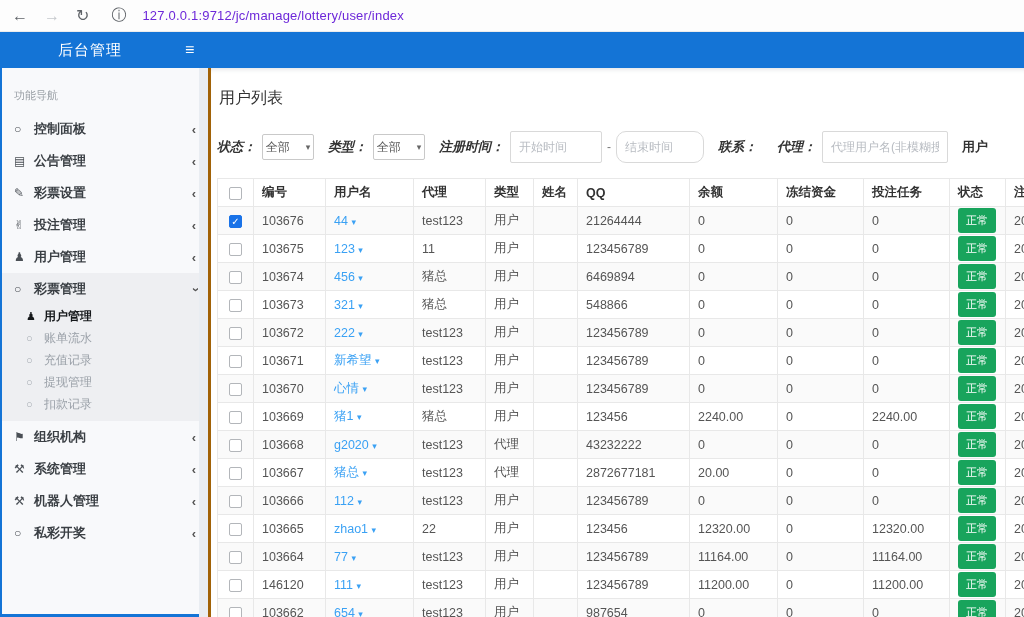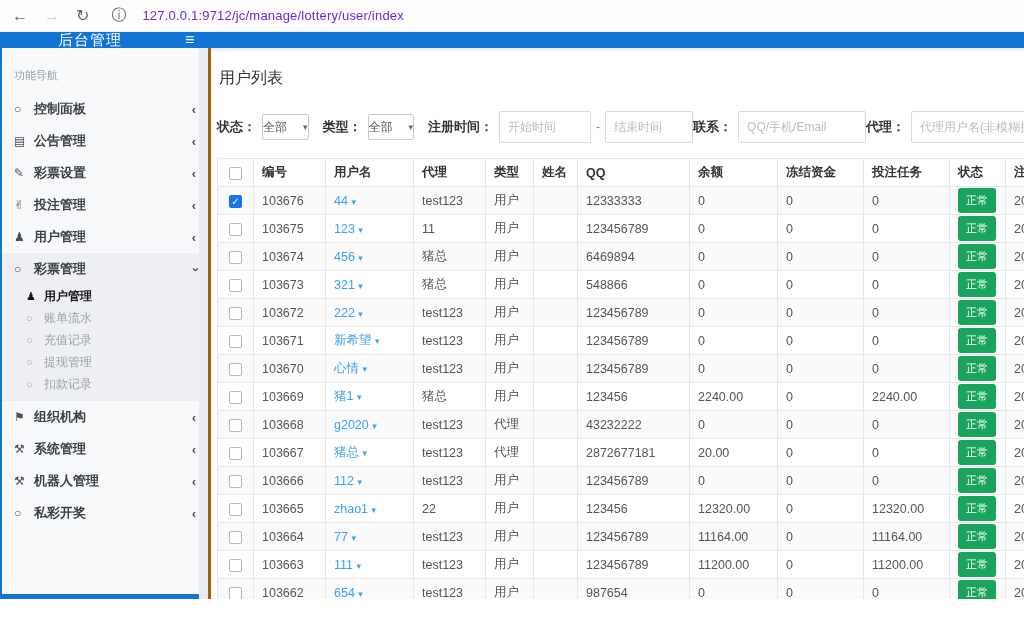--- a/index.html
+++ b/index.html
@@ -8,21 +8,21 @@
 
   
   .browser-bar { height:32px; display:flex; align-items:center; background:#fdfdfd;
     padding:0 12px; gap:16px; border-bottom:1px solid #ececec; }
   .nav-ico { font-size:16px; color:#5f6368; line-height:1; }
   .nav-ico.disabled { color:#c5c8cc; }
   .info-ico { font-size:15px; color:#5f6368; margin-left:6px; }
   .url { font-size:13px; color:#6d28d9; letter-spacing:.2px; }
 
   
-  .app-header { height:16px; background:#1474d6; display:flex; align-items:center; }
+  .app-header { height:36px; background:#1474d6; display:flex; align-items:center; }
   .brand { width:180px; text-align:center; color:#fff; font-size:15px; letter-spacing:1px; }
   .hamburger { color:#fff; font-size:16px; font-weight:bold; margin-left:5px; }
 
   
   .layout { display:flex; height:551px; position:relative; }
   .layout::before { content:""; position:absolute; left:0; top:0; bottom:0; width:2px;
     background:#1474d6; z-index:6; }
 
   
   .sidebar { width:208px; flex-shrink:0; background:#f8f9fb; position:relative; padding-top:2px; }
@@ -40,21 +40,21 @@
   .sb-sub .ico { width:18px; font-size:11px; color:#a5abb2; }
   .sb-sub.active { color:#15181b; font-weight:bold; }
   .sb-sub.active .ico { color:#15181b; }
 
   
   .main { flex:1; background:#fff; padding:12px 0 0 6px; overflow:hidden;
     border-left:3px solid #a16207; box-shadow:inset 0 5px 5px -4px rgba(60,70,90,.18); }
   .page-title { font-size:16px; font-weight:normal; color:#333; margin:8px 0 0 2px; }
 
   .filters { display:flex; align-items:center; margin-top:22px; white-space:nowrap; }
-  .f-label { font-size:13px; font-weight:bold; color:#333; margin-right:6px; }
+  .f-label { font-size:13px; font-weight:bold; color:#333; margin-right:6px;font-style:italic; }
   .select { width:52px; height:26px; border:1px solid #c9c9c9; border-radius:2px;
     display:inline-flex; align-items:center; justify-content:center; gap:16px;
     font-size:12px; color:#555; background:#fff; margin-right:14px; cursor:pointer; }
   .select .caret { font-size:9px; color:#666; }
   .f-input { height:32px; border:1px solid #d9d9d9; border-radius:2px; padding:0 8px;
     font-size:12px; color:#555; outline:none; }
   .f-input::placeholder { color:#b8bcc2; }
   .dash { margin:0 5px; color:#777; font-size:12px; }
   .gap { width:14px; }
   .trail-label { font-size:13px; font-weight:bold; color:#333; margin-left:14px; }
@@ -185,24 +185,23 @@
         <span class="caret">▾</span>
       </span>
       <span class="f-label">类型：</span>
       <span class="select">
         <span>全部</span>
         <span class="caret">▾</span>
       </span>
       <span class="f-label">注册时间：</span>
       <input class="f-input" style="width: 92px;" placeholder="开始时间">
       <span class="dash">-</span>
-      <input class="f-input" style="width: 88px;" placeholder="结束时间">
+      <input class="f-input" style="width: 88px; border-radius: 10px;" placeholder="结束时间">
       <span class="gap"></span>
       <span class="f-label">联系：</span>
-      <input class="f-input" style="width: 128px;" placeholder="QQ/手机/Email">
       <span class="gap"></span>
       <span class="f-label">代理：</span>
       <input class="f-input" style="width: 126px;" placeholder="代理用户名(非模糊搜索)">
       <span class="trail-label">用户</span>
     </div>
 
     <div class="table-wrap">
       <table>
         <colgroup id="cols">
             <col style="width: 36px;">
@@ -237,21 +236,21 @@
             </tr>
           </thead>
         <tbody id="body-rows">
             <tr>
               <td class="cb-cell"><span class="checkbox checked">✓</span></td>
               <td>103676</td>
               <td><span class="user-link">44 <span class="caret">▾</span></span></td>
               <td>test123</td>
               <td>用户</td>
               <td></td>
-              <td>12333333</td>
+              <td>21264444</td>
               <td>0</td>
               <td>0</td>
               <td>0</td>
               <td><span class="badge">正常</span></td>
               <td>2020-12-0</td>
             </tr>
             <tr>
               <td class="cb-cell"><span class="checkbox"></span></td>
               <td>103675</td>
               <td><span class="user-link">123 <span class="caret">▾</span></span></td>
@@ -414,21 +413,21 @@
               <td></td>
               <td>123456789</td>
               <td>11164.00</td>
               <td>0</td>
               <td>11164.00</td>
               <td><span class="badge">正常</span></td>
               <td>2020-12-0</td>
             </tr>
             <tr>
               <td class="cb-cell"><span class="checkbox"></span></td>
-              <td>103663</td>
+              <td>146120</td>
               <td><span class="user-link">111 <span class="caret">▾</span></span></td>
               <td>test123</td>
               <td>用户</td>
               <td></td>
               <td>123456789</td>
               <td>11200.00</td>
               <td>0</td>
               <td>11200.00</td>
               <td><span class="badge">正常</span></td>
               <td>2020-12-0</td>

